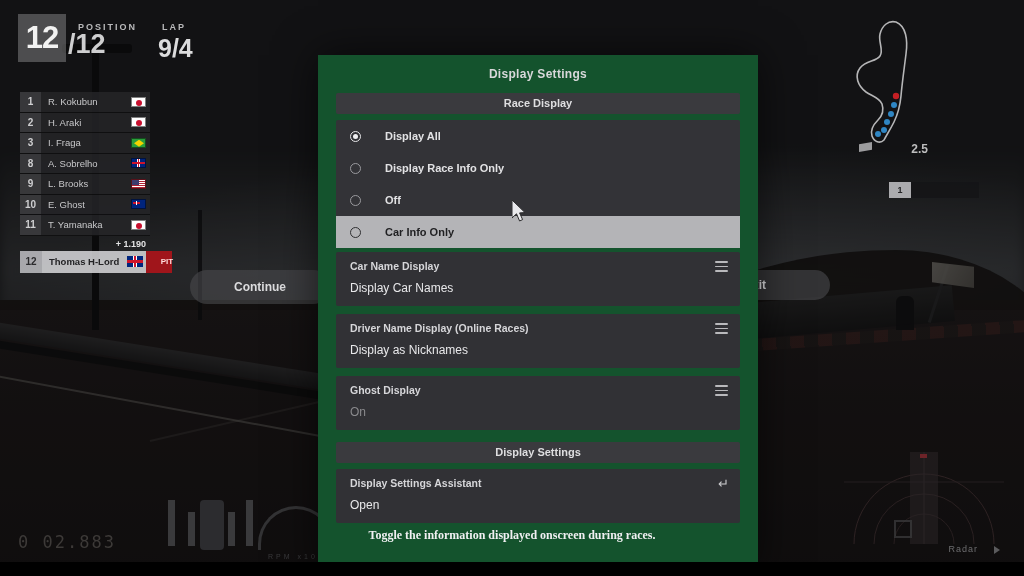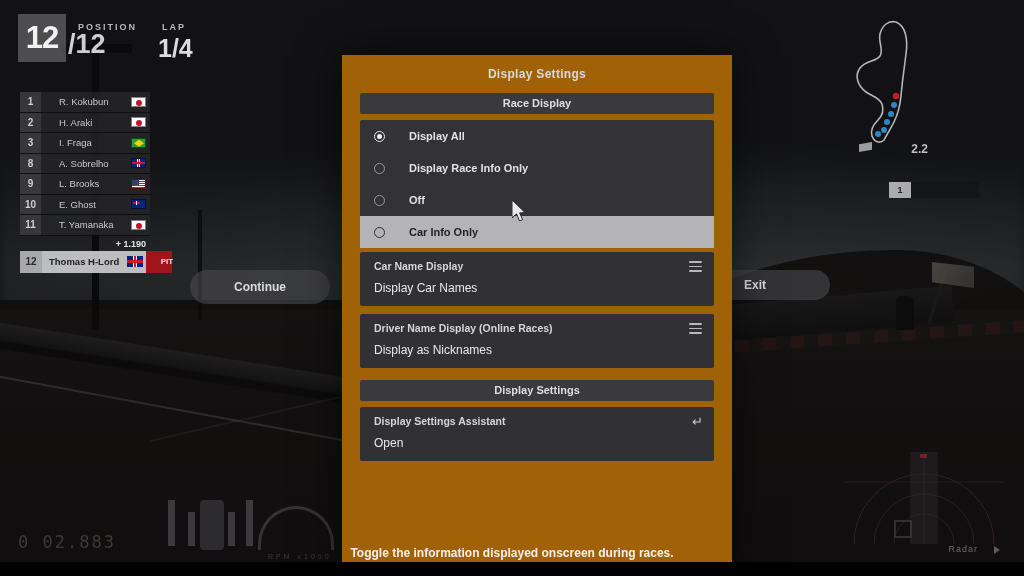--- a/index.html
+++ b/index.html
@@ -108,21 +108,21 @@
   .drivers { position:absolute; left:20px; top:92px; width:130px; }
   .drow {
     display:flex; align-items:center; height:20.5px;
     background:rgba(38,38,40,.82); border-bottom:1px solid rgba(0,0,0,.55);
   }
   .drow .dpos {
     width:21px; text-align:center; font-size:10px; font-weight:bold; color:#cfcfd1;
     background:rgba(70,70,73,.6); height:100%; line-height:20.5px;
   }
   .drow .dname {
-    flex:1; font-size:9.5px; color:#c8c8ca; padding-left:18px; white-space:nowrap; overflow:hidden;
+    flex:1; font-size:9.5px; color:#c8c8ca; padding-left:7px; white-space:nowrap; overflow:hidden;
   }
   .drow .dflag { width:15px; height:10px; margin-right:4px; border:1px solid rgba(0,0,0,.5); }
   .f-jp { background:#fff; position:relative; }
   .f-jp::after { content:""; position:absolute; left:4px; top:2px; width:6px; height:6px; border-radius:50%; background:#c8102e; }
   .f-br { background:#2a9d3b; position:relative; }
   .f-br::after { content:""; position:absolute; left:2px; top:1px; width:10px; height:7px; background:#f5d200; clip-path:polygon(50% 0,100% 50%,50% 100%,0 50%); }
   .f-gb { background:#00247d; position:relative; }
   .f-gb::after { content:""; position:absolute; inset:0;
     background:
       linear-gradient(90deg,transparent 40%,#fff 40% 60%,transparent 60%),
@@ -178,25 +178,24 @@
     border:3px solid #3a3a3c; border-bottom:none; border-radius:40px 40px 0 0; opacity:.85; }
   .tach-txt { position:absolute; left:268px; bottom:16px; font-size:7px; color:#3a3a3c; letter-spacing:3px; }
   .bar { position:absolute; bottom:30px; background:#3a3a3c; width:7px; }
   .b1{left:168px;height:46px;} .b2{left:188px;height:34px;} .b3{left:228px;height:34px;} .b4{left:246px;height:46px;}
   .carico { position:absolute; left:200px; bottom:26px; width:24px; height:50px; background:#2c2c2f; border-radius:4px; }
   .fuelico { position:absolute; left:352px; bottom:40px; width:16px; height:14px; background:#3a3a3c; border-radius:2px; opacity:.8;}
   .tyre-r { position:absolute; right:112px; bottom:38px; width:18px; height:18px; border:2px solid #38383a; opacity:.8;}
 
   
   .modal {
-    position:absolute; left:318px; top:55px; width:390px; height:521px;
-    background:#a16207;
+    position:absolute; left:318px; top:55px; width:440px; height:521px;
+    background:#14532d;
     box-shadow:0 0 40px rgba(0,0,0,.6);
     overflow:hidden;
-    margin-left:24px;
   }
   .modal-title {
     height:38px; line-height:38px; text-align:center;
     font-size:12px; font-weight:bold; color:#d8d8da; letter-spacing:.3px;
   }
   .modal-body { padding:0 18px; }
 
   .section-head {
     height:21px; line-height:21px; text-align:center;
     background:#3a3a3e; color:#dedee0;
@@ -240,22 +239,22 @@
   .chevron {
     position:absolute; left:0; right:0; bottom:2px; text-align:center;
     font-size:12px; color:#e0e0e3; font-weight:bold; line-height:1;
   }
 
   
   .cursor { position:absolute; left:512px; top:200px; width:16px; height:24px; pointer-events:none; }
 
   
   .hint-bar {
-    position:absolute; left:0; bottom:5px; width:1024px; height:36px;
-    display:flex; align-items:center; justify-content:center;
+    position:absolute; left:0; bottom:12px; width:1024px; height:36px;
+    display:flex; align-items:flex-start; justify-content:center;font-family:Liberation Serif, serif;
   }
   .hint-text { font-size:12px; font-weight:bold; color:#f0f0f2; }
   .letterbox-bottom { position:absolute; left:0; bottom:0; width:1024px; height:14px; background:#000; }
 </style>
 </head>
 <body>
 
 <div id="scene">
   <div class="sky"></div>
   <div class="sky-haze"></div>
@@ -282,21 +281,21 @@
   <div class="pos-block">
     <div class="pos-row">
       <div class="pos-box">
         <span class="pos-now">12</span>
       </div>
       <span class="pos-total">/12</span>
     </div>
   </div>
   <div class="hud-caption cap-pos">POSITION</div>
   <div class="hud-caption cap-lap">LAP</div>
-  <div class="lap-val">1/4</div>
+  <div class="lap-val">9/4</div>
 
   <div class="drivers">
     <div class="drow">
       <span class="dpos">1</span>
       <span class="dname">R. Kokubun</span>
       <span class="dflag f-jp"></span>
     </div>
     <div class="drow">
       <span class="dpos">2</span>
       <span class="dname">H. Araki</span>
@@ -346,21 +345,21 @@
                C40 40 34 32 36 24 C38 16 44 10 52 12 Z" fill="none" stroke="#d2d2d4" stroke-width="1.6" opacity=".85"></path>
       <circle cx="52" cy="86" r="3.2" fill="#c41f24"></circle>
       <circle cx="50" cy="95" r="3" fill="#2f86c4"></circle>
       <circle cx="47" cy="104" r="3" fill="#2f86c4"></circle>
       <circle cx="43" cy="112" r="3" fill="#2f86c4"></circle>
       <circle cx="40" cy="120" r="3" fill="#2f86c4"></circle>
       <circle cx="34" cy="124" r="3" fill="#2f86c4"></circle>
     </svg>
   </div>
   <div class="tm-ico"></div>
-  <div class="tm-dist">2.2</div>
+  <div class="tm-dist">2.5</div>
 
   <div class="sectorbar">
     <span class="sb-num">1</span>
   </div>
 
   <div class="radar">
     <svg width="160" height="96" viewBox="0 0 160 96">
       <path d="M10 92 A70 70 0 0 1 150 92" fill="none" stroke="#2e2223" stroke-width="1"></path>
       <path d="M30 92 A50 50 0 0 1 130 92" fill="none" stroke="#2a2021" stroke-width="1"></path>
       <path d="M50 92 A30 30 0 0 1 110 92" fill="none" stroke="#271e1f" stroke-width="1"></path>
@@ -445,20 +444,29 @@
     <div class="item-card">
       <div class="item-title">Driver Name Display (Online Races)</div>
       <div class="item-value">Display as Nicknames</div>
       <span class="hamburger">
           <i></i>
           <i></i>
           <i></i>
         </span>
     </div>
 
+    <div class="item-card">
+      <div class="item-title">Ghost Display</div>
+      <div class="item-value dim">On</div>
+      <span class="hamburger">
+          <i></i>
+          <i></i>
+          <i></i>
+        </span>
+    </div>
 
     <div class="section-head spaced">Display Settings</div>
 
     <div class="item-card" style="margin-top:6px;">
       <div class="item-title">Display Settings Assistant</div>
       <div class="item-value">Open</div>
       <span class="enter-icon">↵</span>
     </div>
 
   </div>

